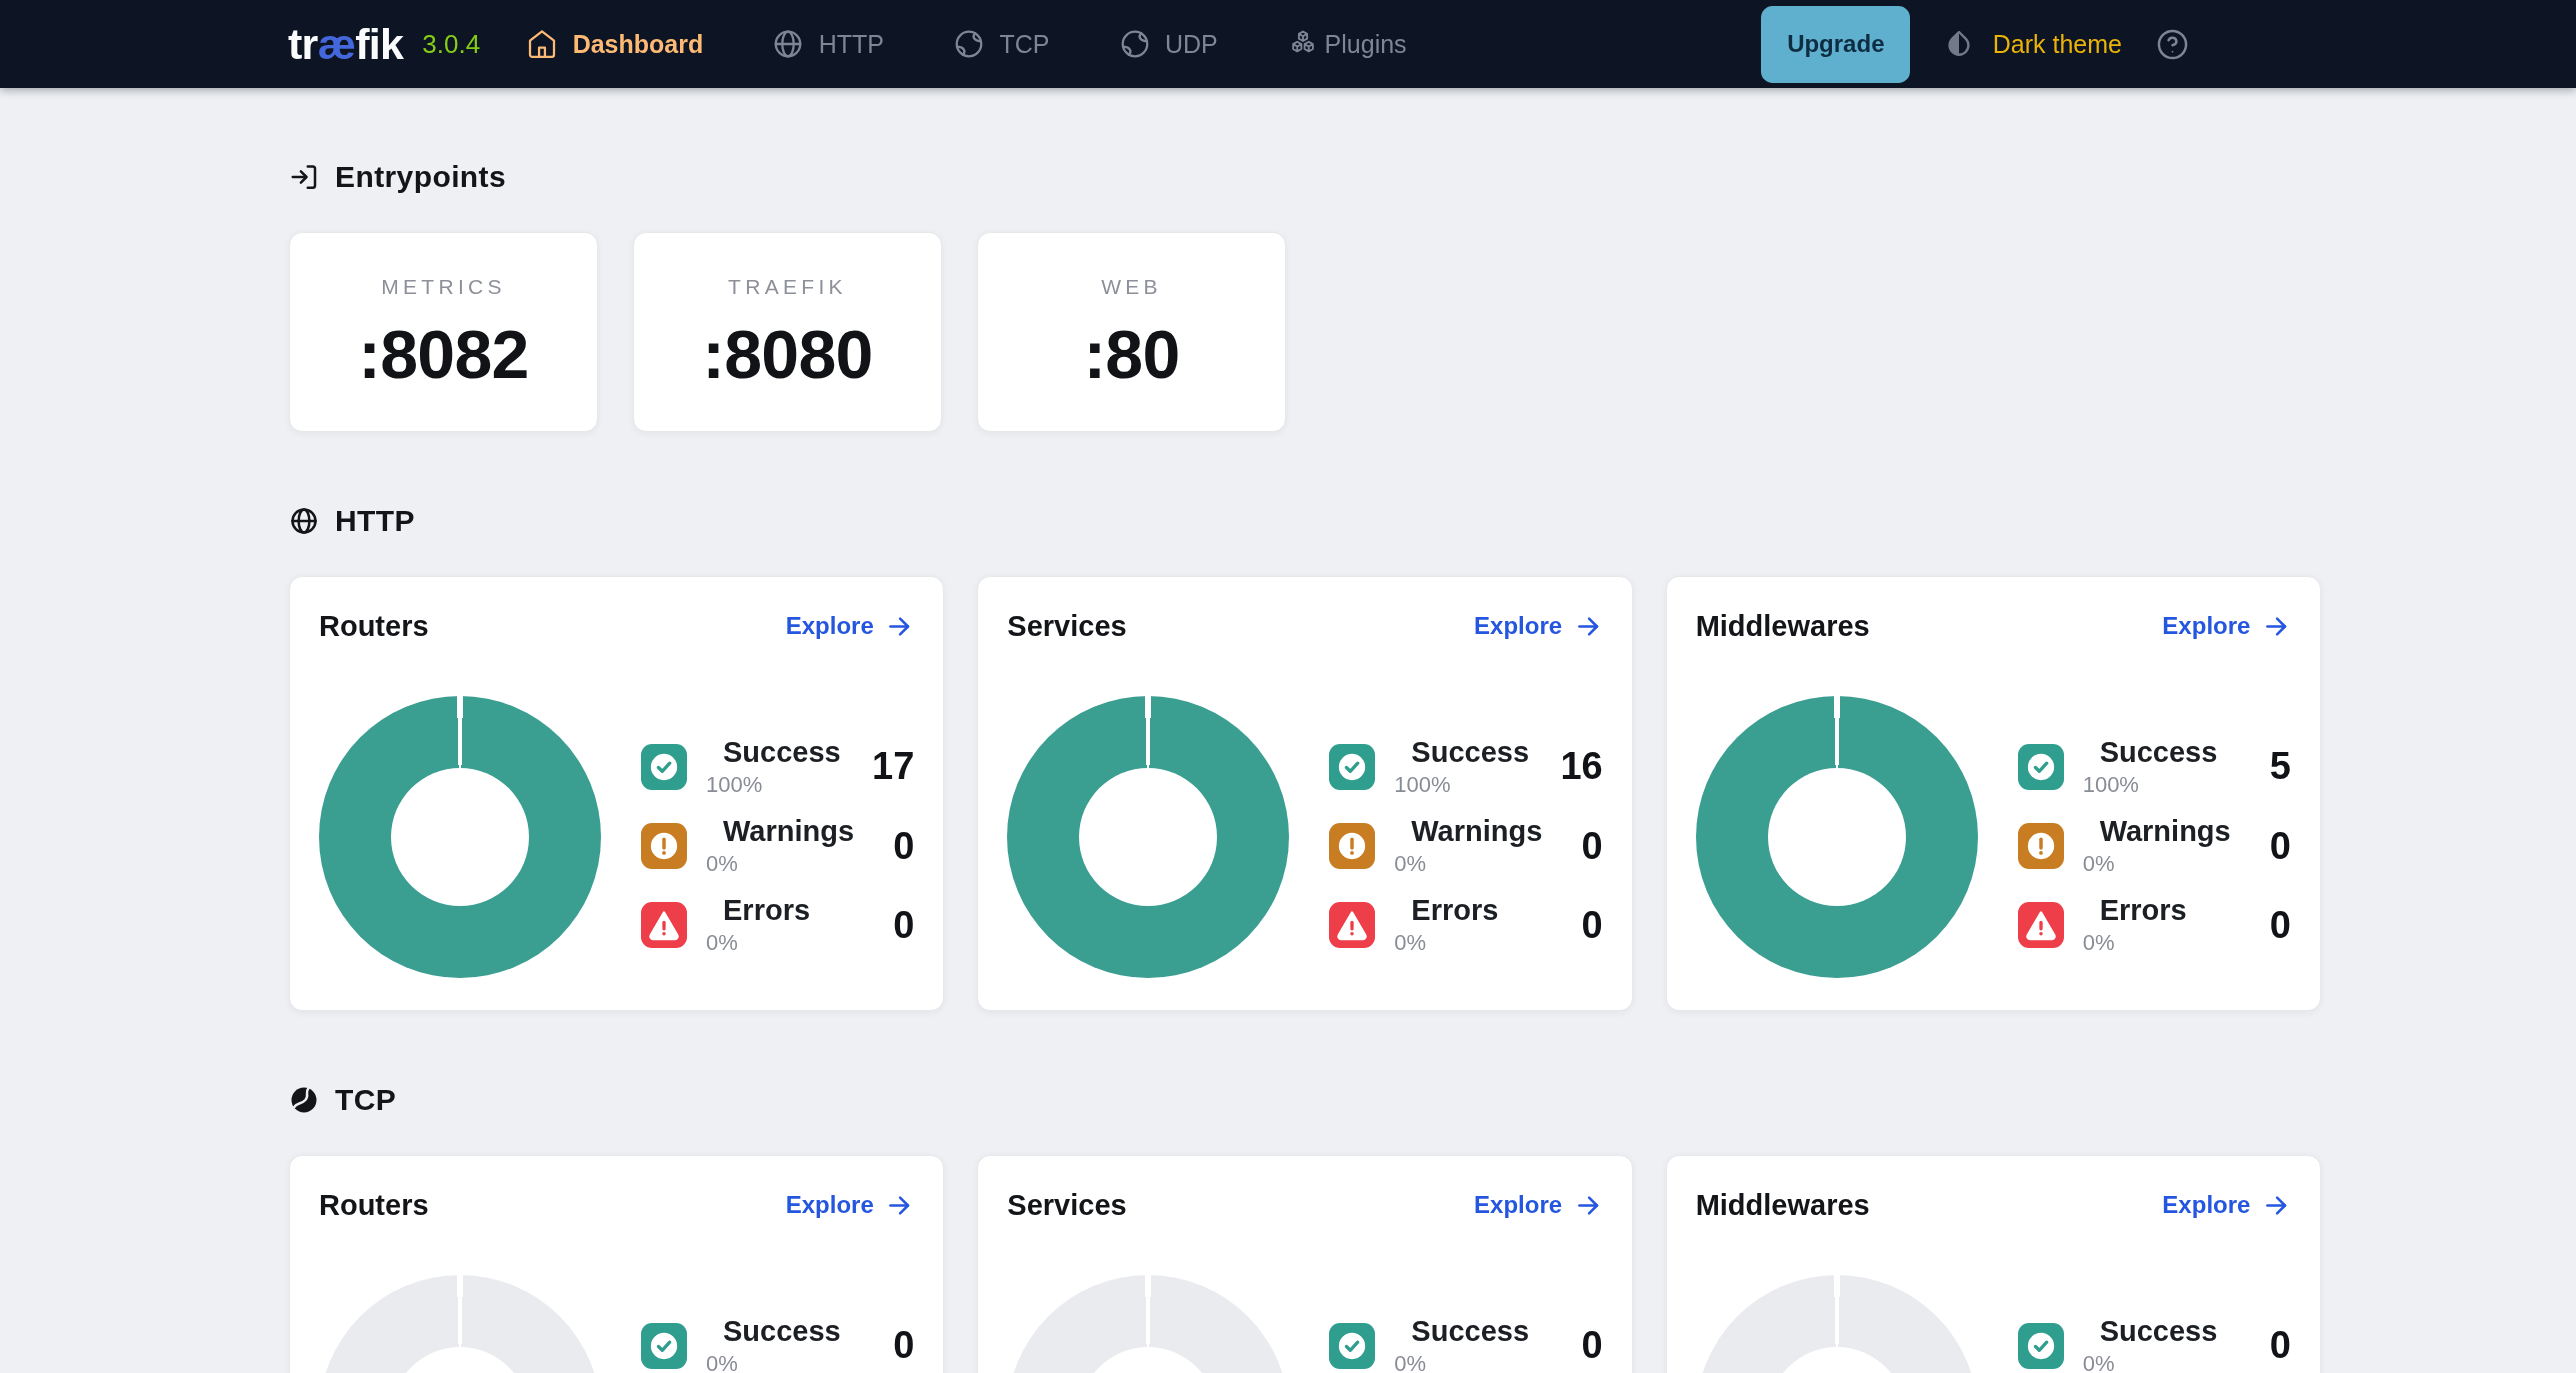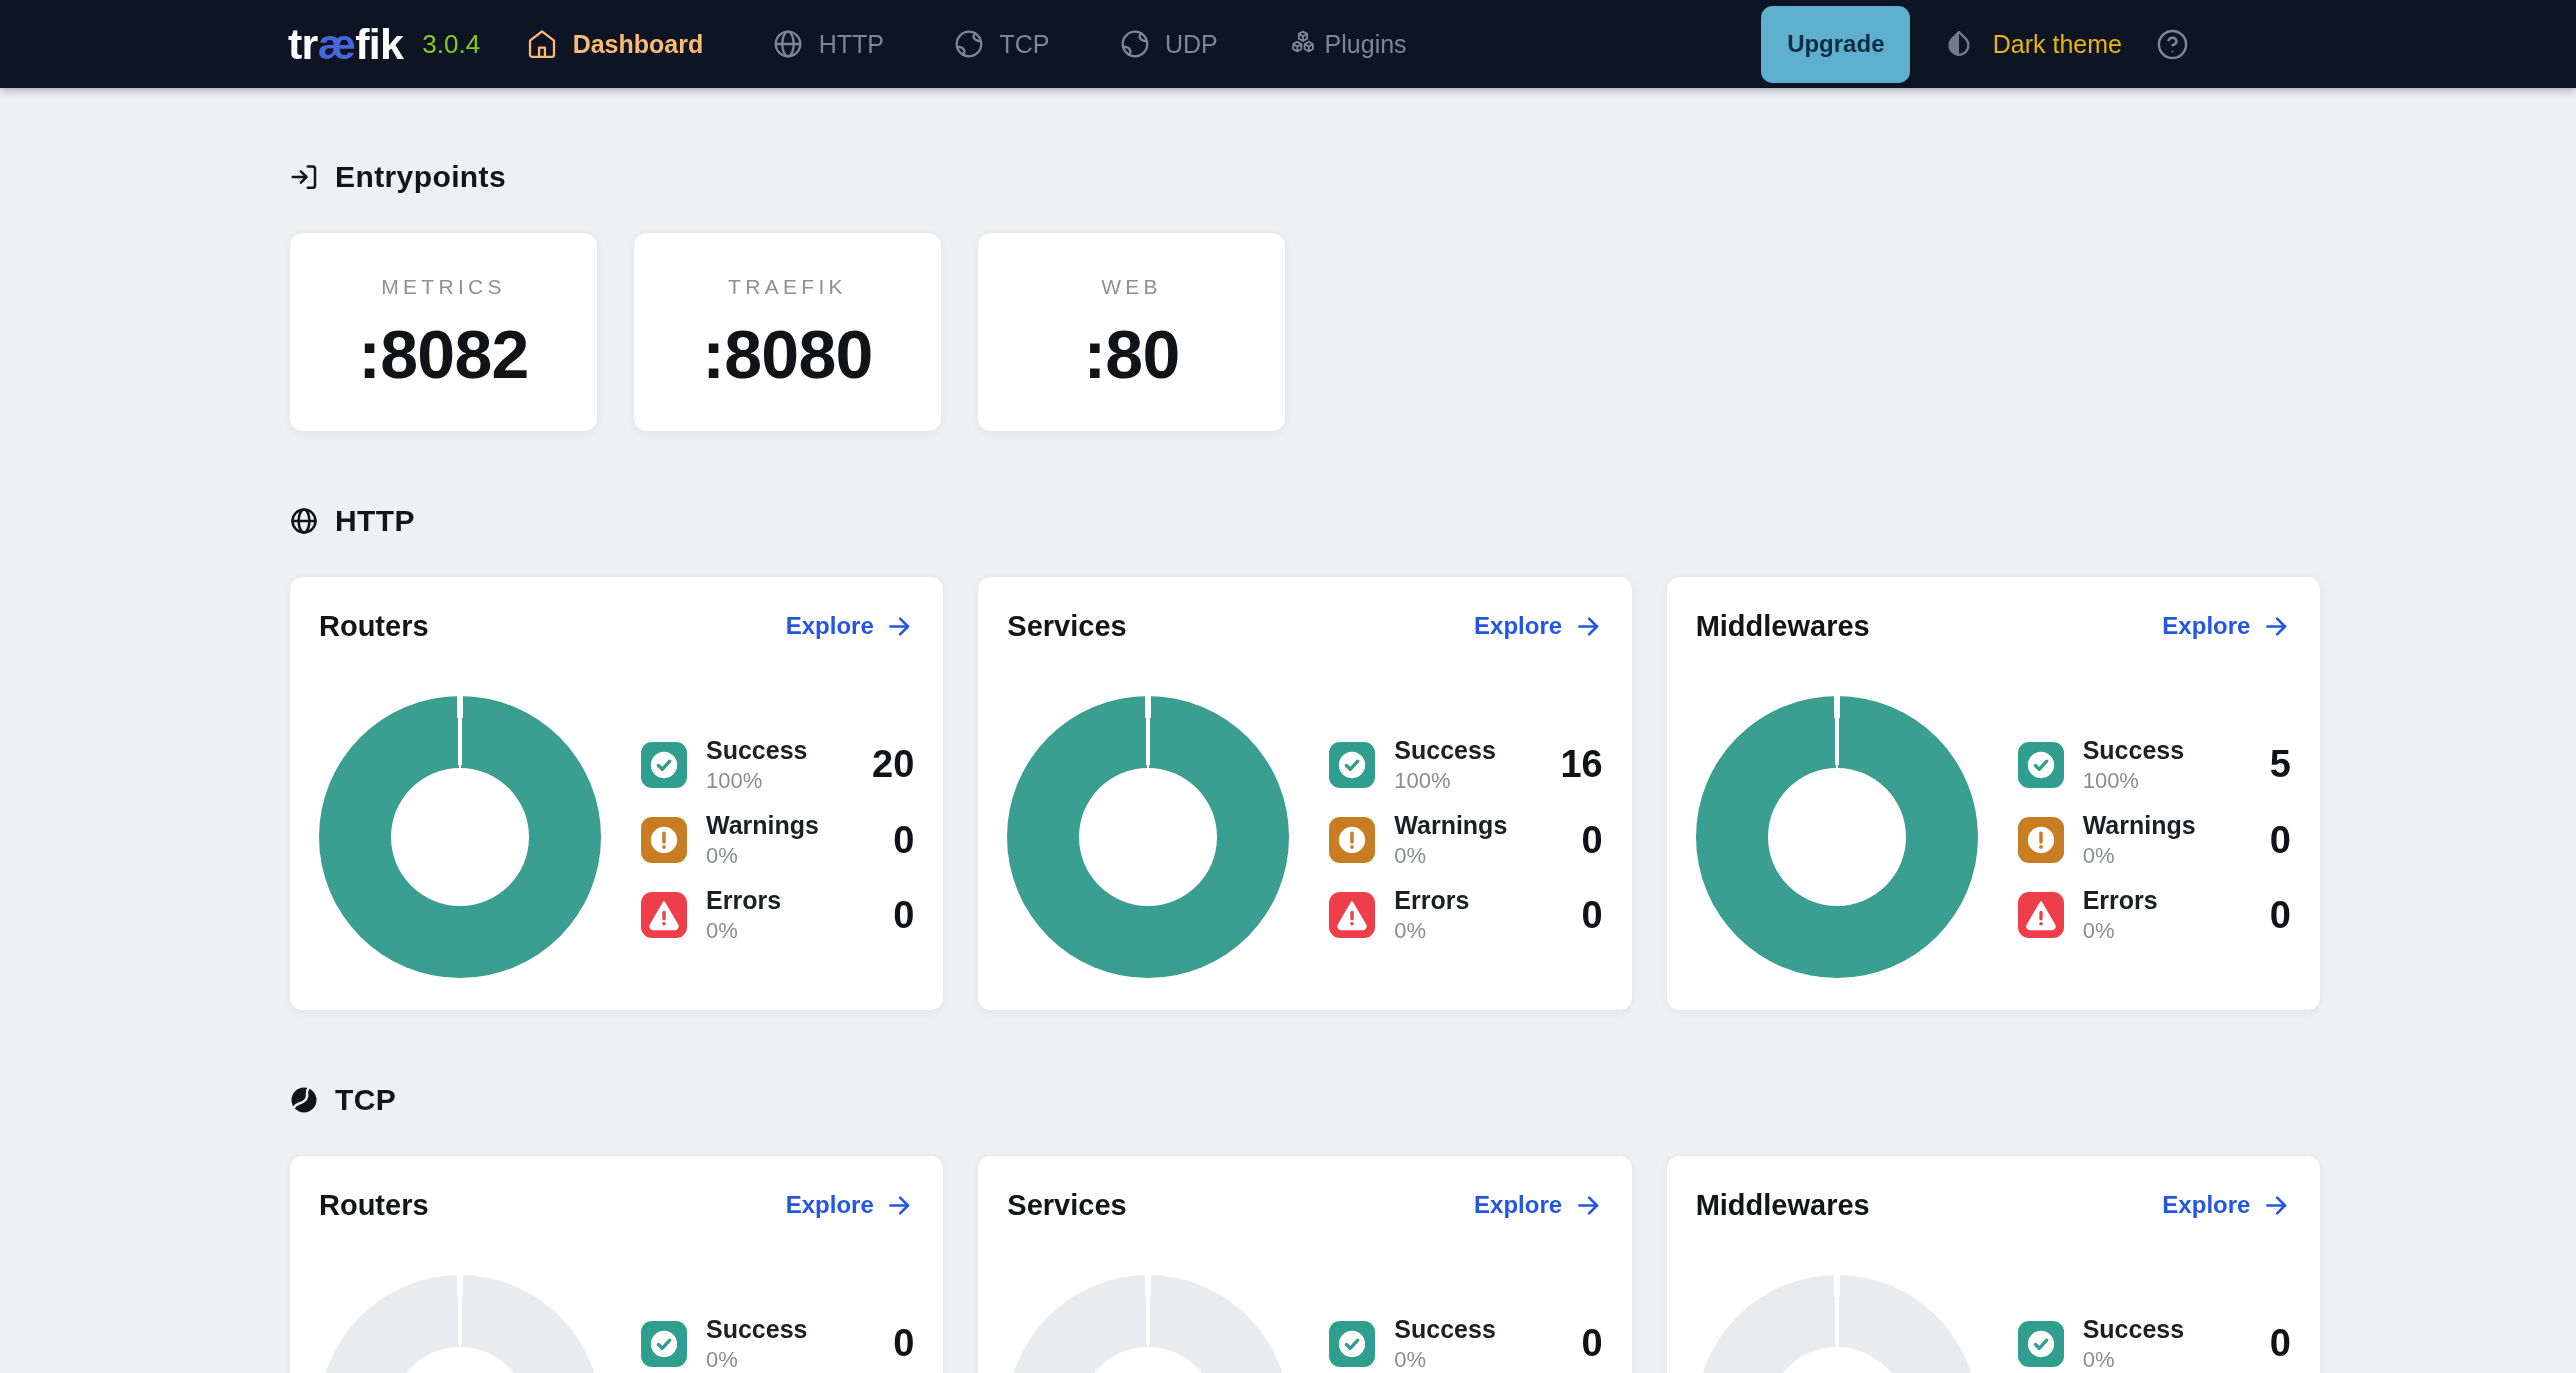--- a/index.html
+++ b/index.html
@@ -72,21 +72,21 @@
   .donut::after { content:""; position:absolute; inset:72px; border-radius:50%; background:#fff; }
   .donut.empty { background:conic-gradient(from -1.2deg,#ffffff 0 2.4deg,#e9ebee 2.4deg 360deg); }
   .legend { flex:1; margin-left:40px; padding-top:80px; display:flex; flex-direction:column; gap:17.3px; }
   .legend-row { display:flex; align-items:center; }
   .badge { width:46px; height:46px; border-radius:11px; display:flex; align-items:center; justify-content:center; flex:none; }
   .badge svg { width:38px; height:38px; }
   .badge-success { background:#2f9e8f; }
   .badge-warning { background:#c97d23; }
   .badge-error { background:#ee3e4a; }
   .legend-text { margin-left:19px; display:flex; flex-direction:column; }
-  .legend-label { font-size:25px; font-weight:600; color:#1c1f24; }
+  .legend-label { font-size:29px; font-weight:600; color:#1c1f24;margin-left:17px; }
   .legend-pct { font-size:22px; color:#888c95; margin-top:2.9px; }
   .legend-value { margin-left:auto; font-size:38px; font-weight:700; color:#111317; }
 </style>
 </head>
 <body>
 
 <nav class="navbar">
   <div class="logo"><span>tr</span><span class="logo-ae">æ</span><span>fik</span></div>
   <span class="version">3.0.4</span>
 
@@ -218,21 +218,21 @@
               <span class="badge badge-success">
                   <svg viewBox="0 0 24 24">
                     <circle cx="12" cy="12" r="8.3" fill="#fff"></circle>
                     <path d="M8.5 12.3l2.4 2.4 4.7-5.1" fill="none" stroke="#2f9e8f" stroke-width="2.1" stroke-linecap="round" stroke-linejoin="round"></path>
                   </svg>
                 </span>
               <span class="legend-text">
                   <span class="legend-label">Success</span>
                   <span class="legend-pct">100%</span>
                 </span>
-              <span class="legend-value">20</span>
+              <span class="legend-value">17</span>
             </div>
             <div class="legend-row">
               <span class="badge badge-warning">
                   <svg viewBox="0 0 24 24">
                     <circle cx="12" cy="12" r="8.3" fill="#fff"></circle>
                     <line x1="12" y1="7.7" x2="12" y2="13.2" stroke="#c97d23" stroke-width="2.2" stroke-linecap="round"></line>
                     <circle cx="12" cy="16.4" r="1.2" fill="#c97d23"></circle>
                   </svg>
                 </span>
               <span class="legend-text">

